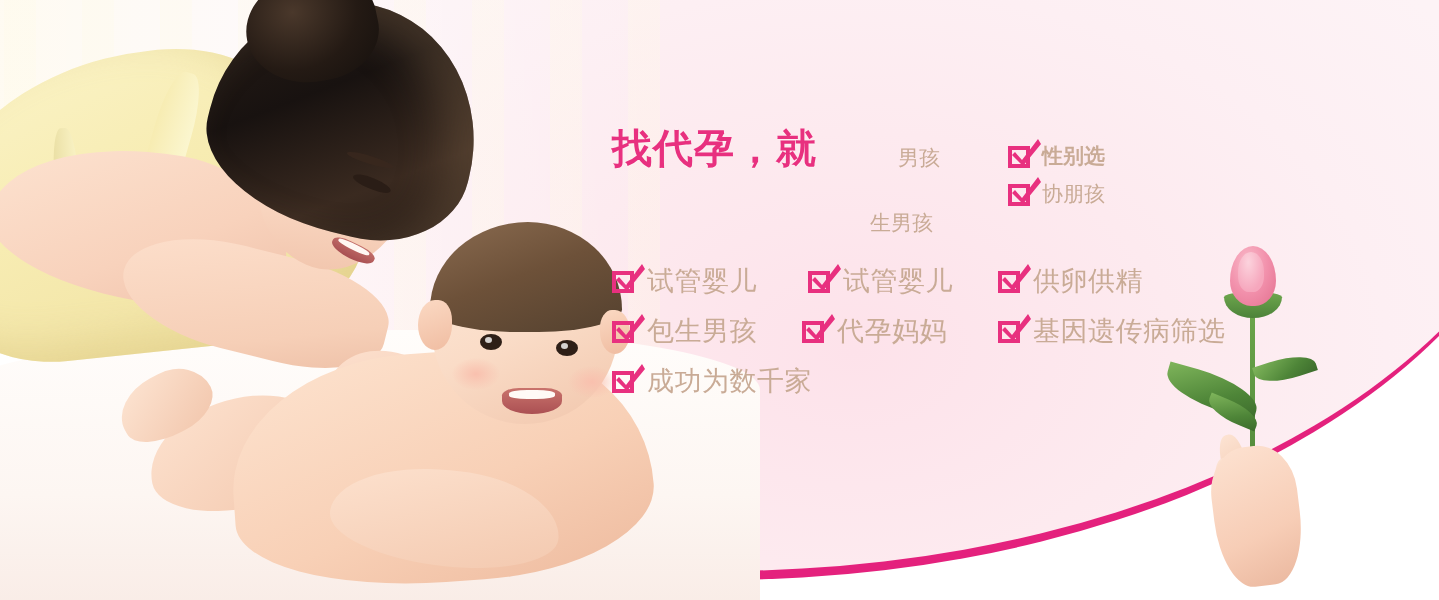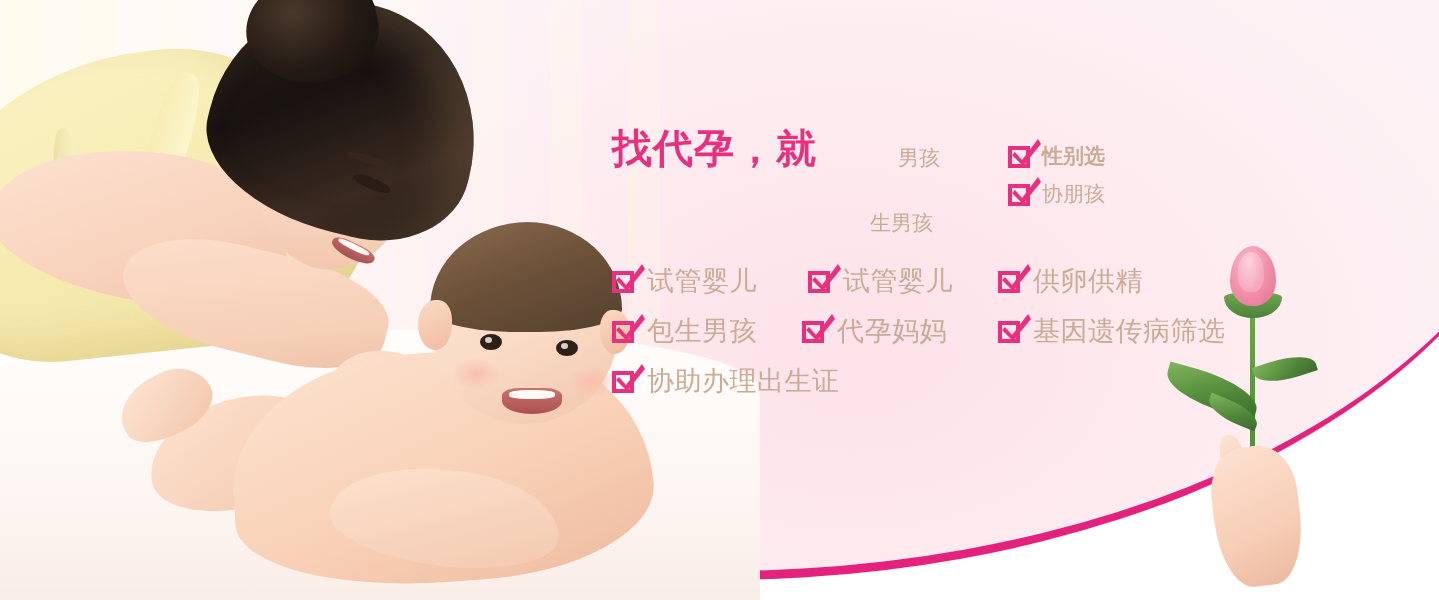--- a/index.html
+++ b/index.html
@@ -445,20 +445,20 @@
       <div class="row">
         <div class="cell c3">
           <span class="cb">
             <span class="box"></span>
             <span class="tick">
               <svg width="30" height="28" viewBox="0 0 30 28">
                   <path d="M4 13 L11 21 L27 0 L30 5 L12 27 L1 16 Z" fill="#e8307f"></path>
                 </svg>
             </span>
           </span>
-          <span class="label">协助办理出生证</span>
+          <span class="label">成功为数千家</span>
         </div>
       </div>
 
     </div>
   </div>
 
 </div>
 
 </body></html>

